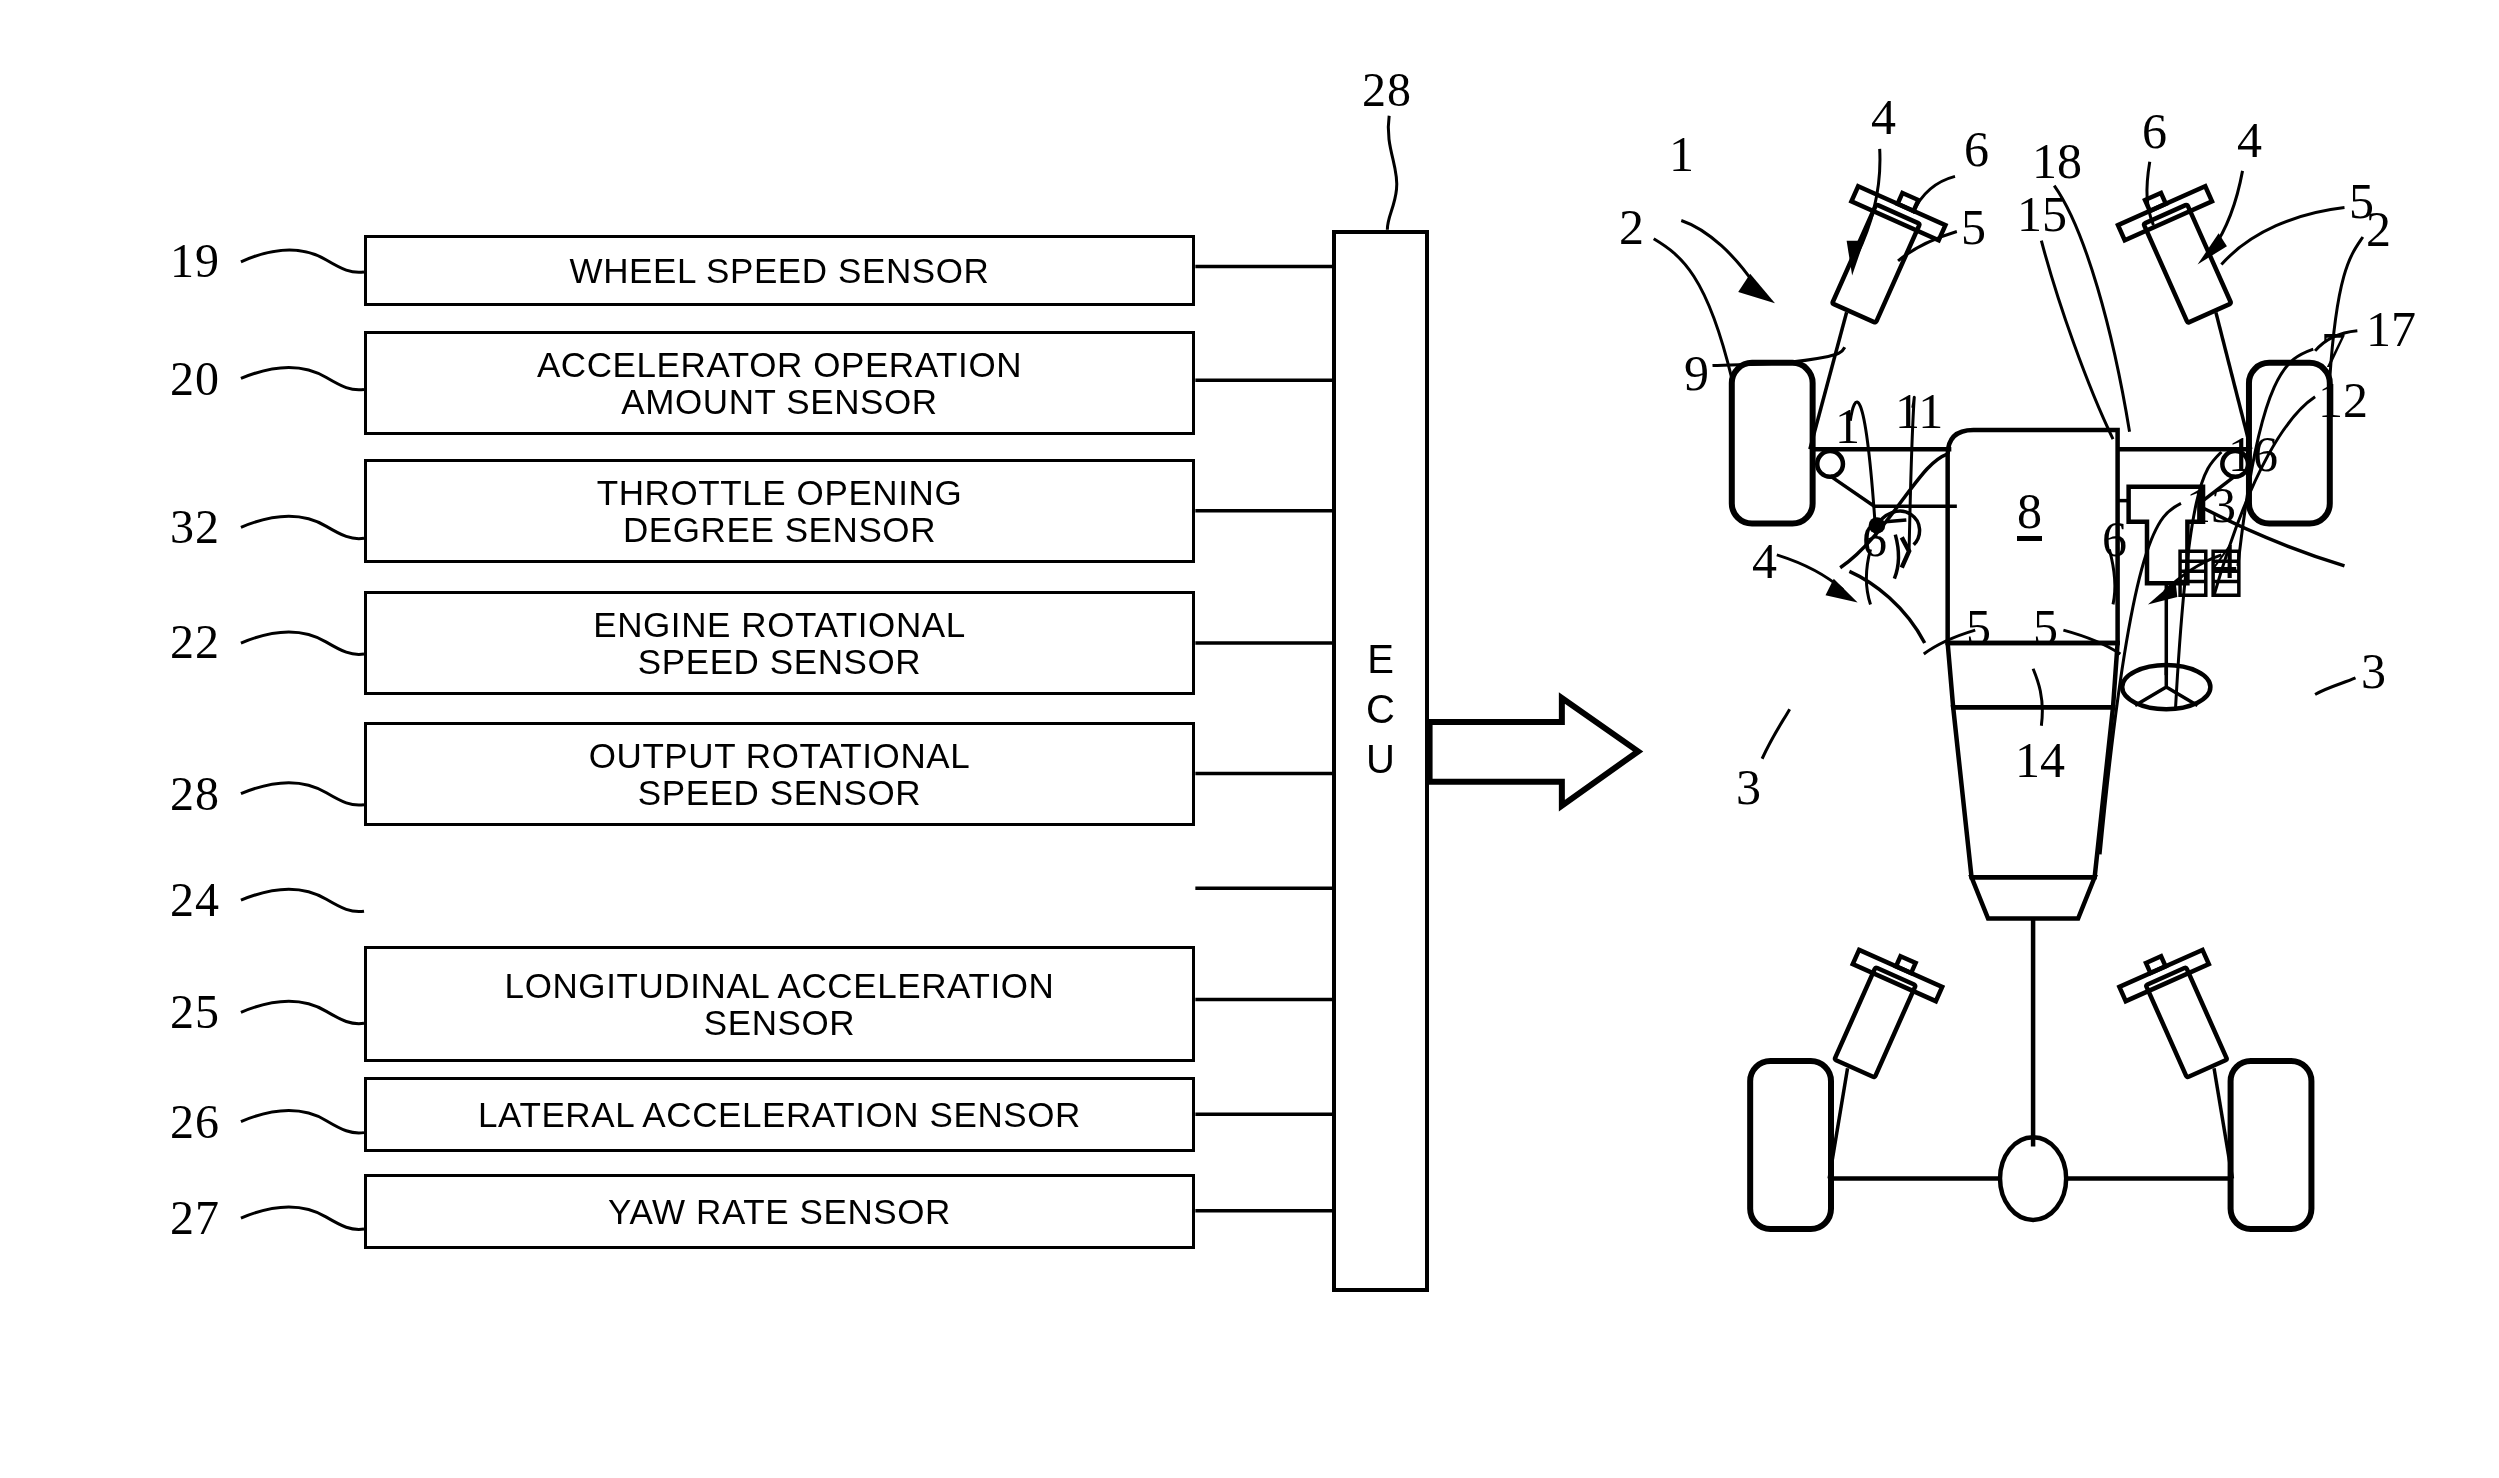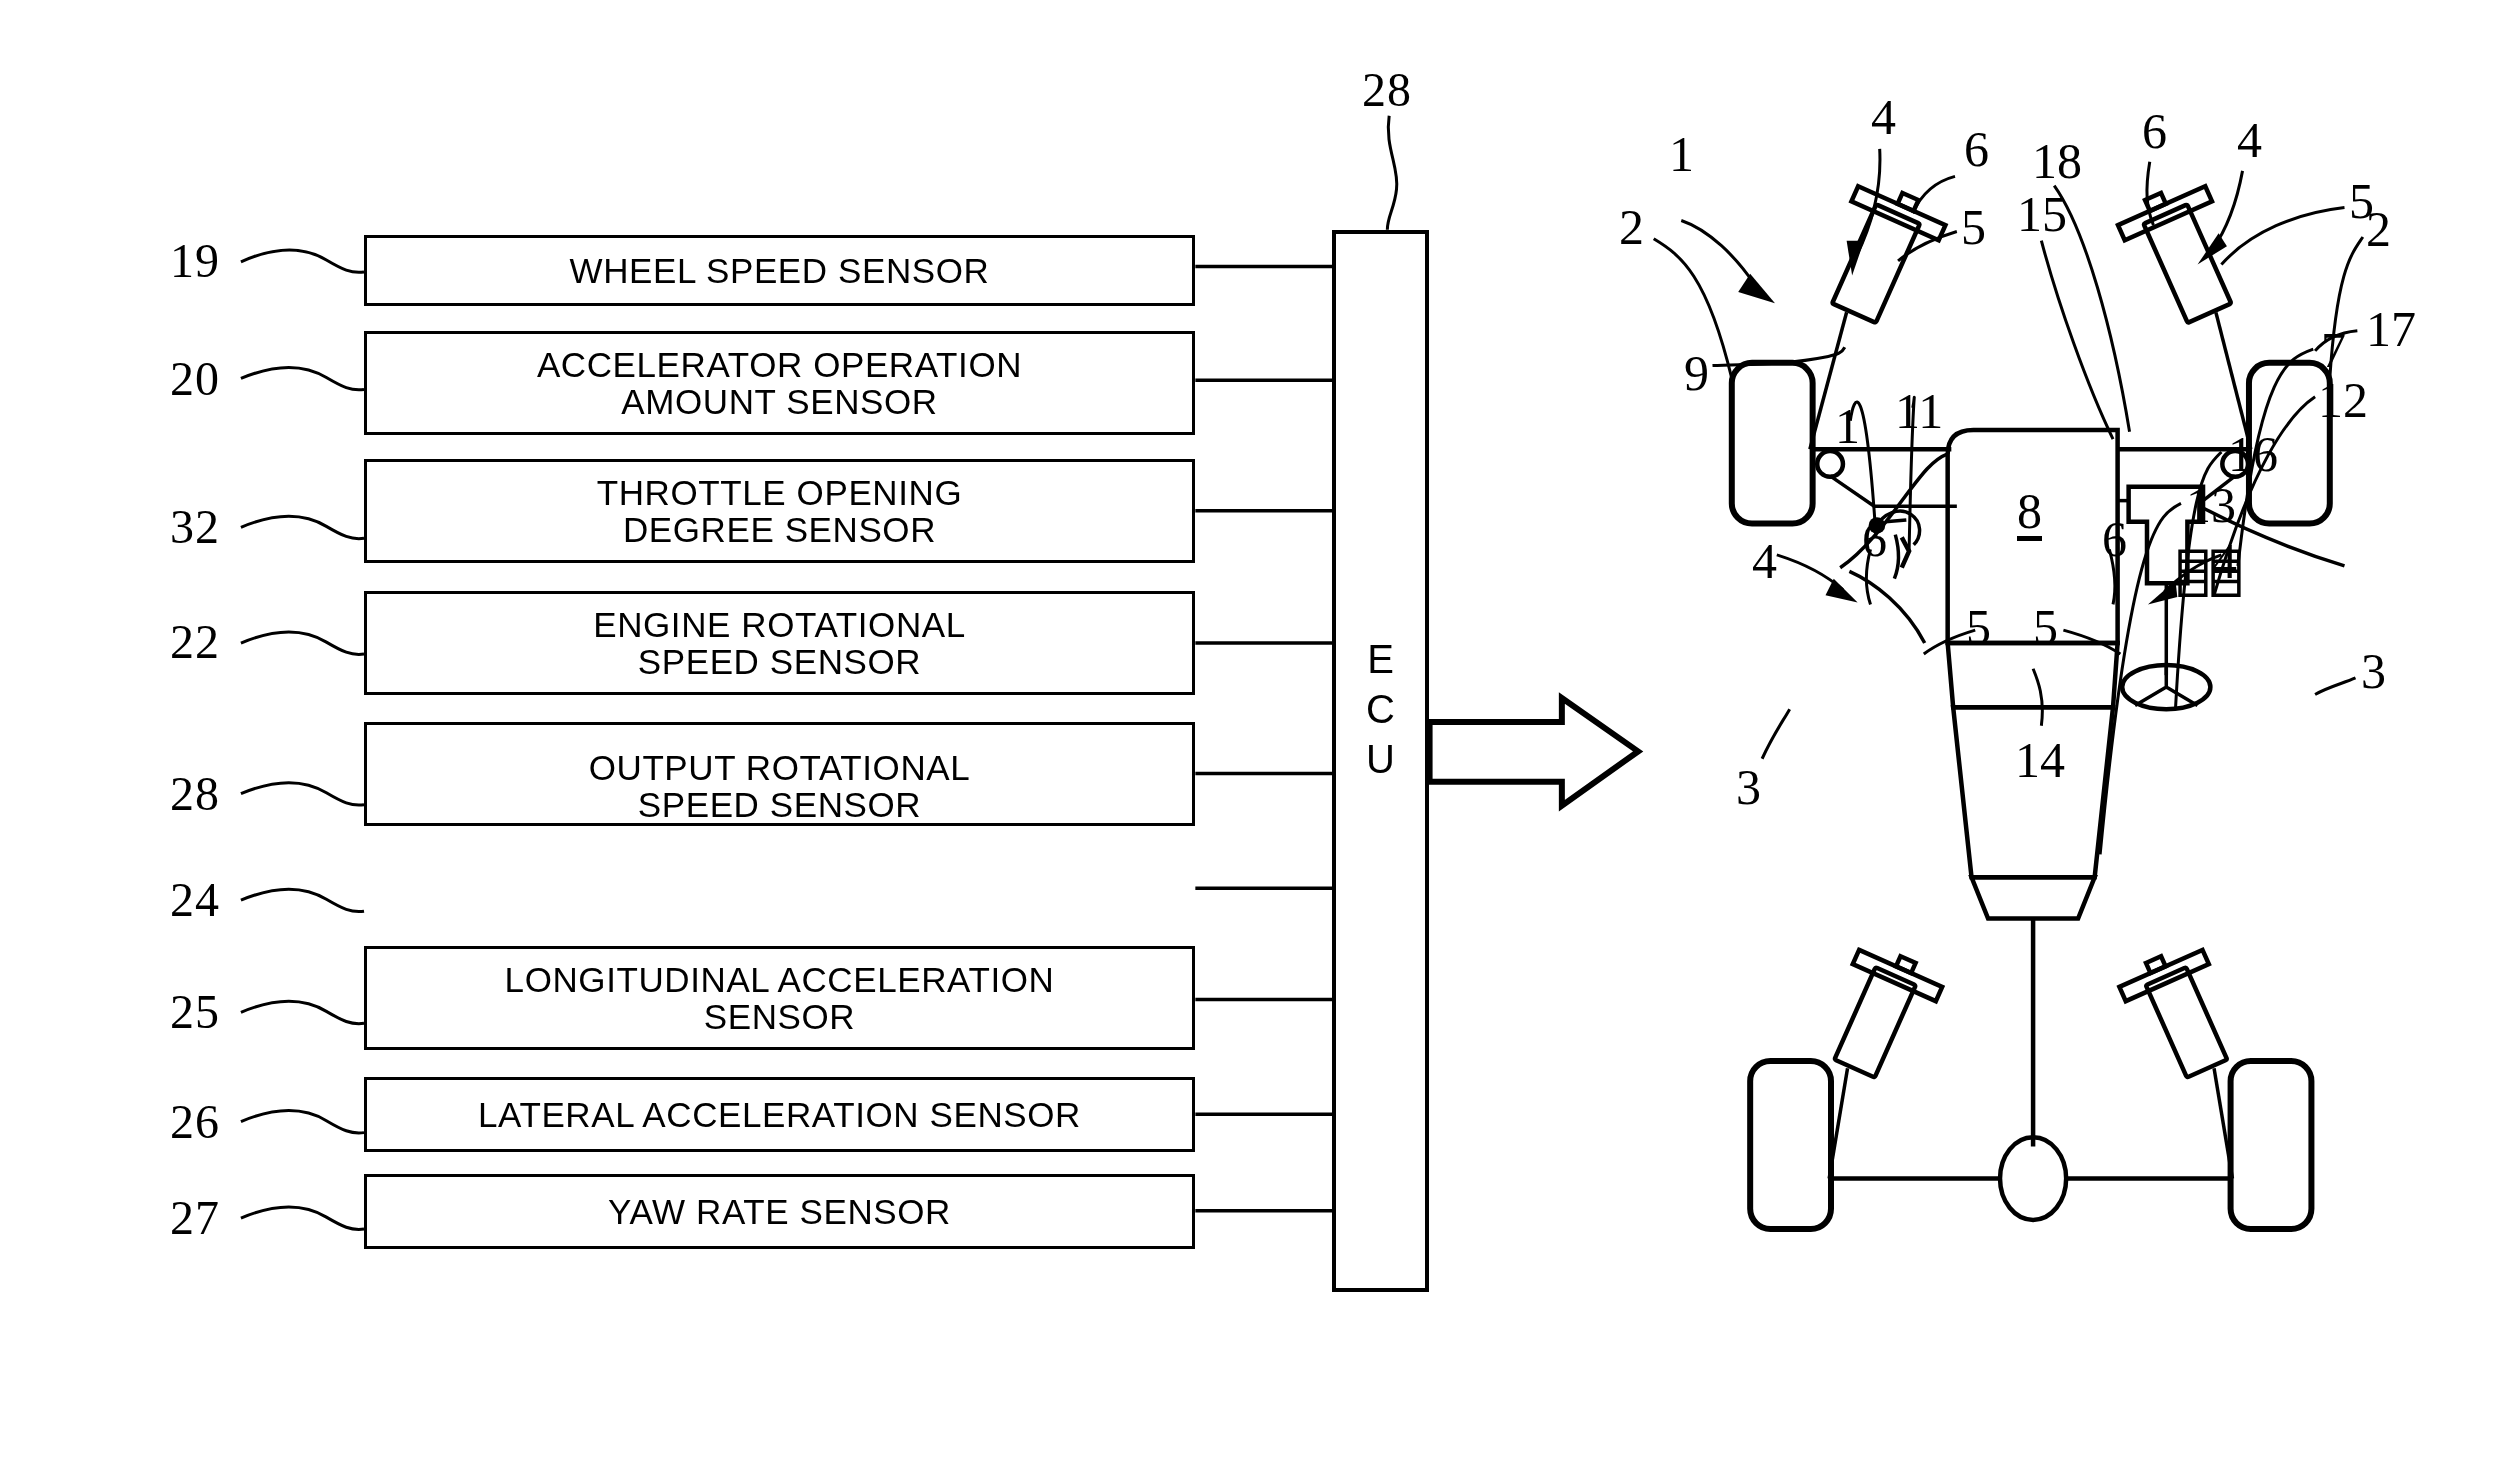--- a/index.html
+++ b/index.html
@@ -105,29 +105,29 @@
 DEGREE SENSOR</span>
   </div>
   <div class="ref-num" style="left:170px;top:503px;">32</div>
 
   <div class="sensor-box" style="left:364px;top:591px;width:831px;height:104px;">
     <span class="txt">ENGINE ROTATIONAL
 SPEED SENSOR</span>
   </div>
   <div class="ref-num" style="left:170px;top:618px;">22</div>
 
-  <div class="sensor-box" style="left:364px;top:722px;width:831px;height:104px;align-items:flex-end;">
+  <div class="sensor-box" style="left:364px;top:722px;width:831px;height:104px;">
     <span class="txt">OUTPUT ROTATIONAL
 SPEED SENSOR</span>
   </div>
   <div class="ref-num" style="left:170px;top:770px;">28</div>
 
   <div class="ref-num" style="left:170px;top:876px;">24</div>
 
-  <div class="sensor-box" style="left:364px;top:946px;width:831px;height:104px;">
+  <div class="sensor-box" style="left:364px;top:946px;width:831px;height:116px;">
     <span class="txt">LONGITUDINAL ACCELERATION
 SENSOR</span>
   </div>
   <div class="ref-num" style="left:170px;top:988px;">25</div>
 
   <div class="sensor-box" style="left:364px;top:1077px;width:831px;height:75px;">
     <span class="txt">LATERAL ACCELERATION SENSOR</span>
   </div>
   <div class="ref-num" style="left:170px;top:1098px;">26</div>
 

